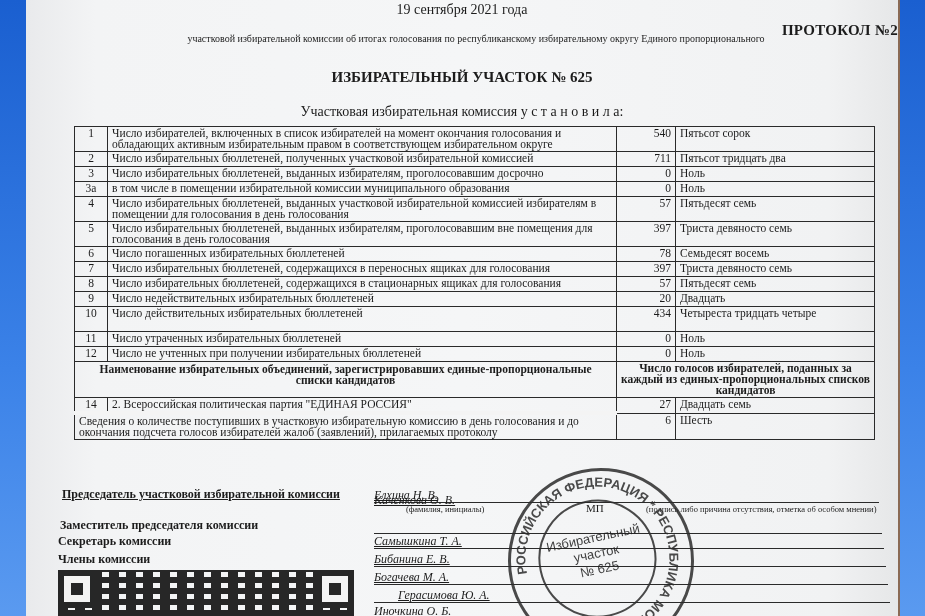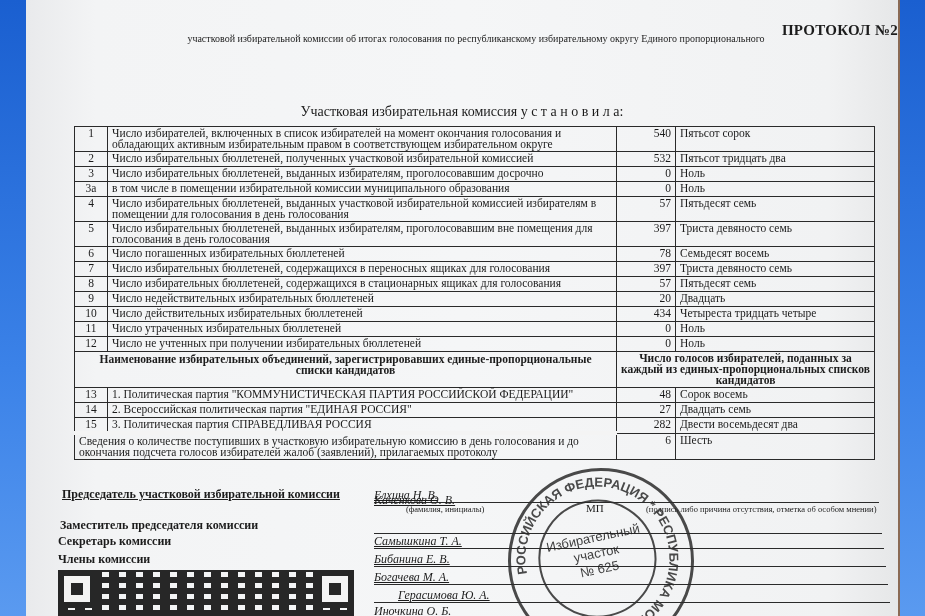--- a/index.html
+++ b/index.html
@@ -61,36 +61,38 @@
       background-blend-mode:normal;
       opacity:0.9;
     }
     .qr .finder { position:absolute; width:38px; height:38px; border:6px solid #111; background:#f4f4f4; top:0; box-sizing:border-box; }
     .qr .finder::after { content:""; position:absolute; left:7px; top:7px; width:12px; height:12px; background:#111; }
   </style>
 </head>
 <body>
 
 <div class="paper">
+  <div class="hdr date">19 сентября 2021 года</div>
   <div class="hdr title" style="top:22px;text-align:right;">ПРОТОКОЛ №2</div>
   <div class="hdr sub" style="top:31px;">участковой избирательной комиссии об итогах голосования по республиканскому избирательному округу  Единого пропорционального</div>
+  <div class="hdr station">ИЗБИРАТЕЛЬНЫЙ УЧАСТОК № 625</div>
   <div class="hdr estab">Участковая избирательная комиссия у с т а н о в и л а:</div>
 
   <table class="proto" style="left:48px; top:126px;">
     <tbody id="rows-body">
         <tr>
           <td class="num">1</td>
           <td class="txt">Число избирателей, включенных в список избирателей на момент окончания голосования и обладающих активным избирательным правом в соответствующем избирательном округе</td>
           <td class="val">540</td>
           <td class="words">Пятьсот сорок</td>
         </tr>
         <tr style="height: 15px;">
           <td class="num">2</td>
           <td class="txt">Число избирательных бюллетеней, полученных участковой избирательной комиссией</td>
-          <td class="val">532</td>
+          <td class="val">711</td>
           <td class="words">Пятьсот тридцать два</td>
         </tr>
         <tr style="height: 15px;">
           <td class="num">3</td>
           <td class="txt">Число избирательных бюллетеней, выданных избирателям, проголосовавшим досрочно</td>
           <td class="val">0</td>
           <td class="words">Ноль</td>
         </tr>
         <tr style="height: 15px;">
           <td class="num">3а</td>
@@ -127,21 +129,21 @@
           <td class="txt">Число избирательных бюллетеней, содержащихся в стационарных ящиках для голосования</td>
           <td class="val">57</td>
           <td class="words">Пятьдесят семь</td>
         </tr>
         <tr style="height: 15px;">
           <td class="num">9</td>
           <td class="txt">Число недействительных избирательных бюллетеней</td>
           <td class="val">20</td>
           <td class="words">Двадцать</td>
         </tr>
-        <tr style="height: 15px; margin-top: 37px;">
+        <tr style="height: 25px; margin-top: 37px;">
           <td class="num">10</td>
           <td class="txt">Число действительных избирательных бюллетеней</td>
           <td class="val">434</td>
           <td class="words">Четыреста тридцать четыре</td>
         </tr>
         <tr style="height: 15px; margin-left: 33px;">
           <td class="num">11</td>
           <td class="txt">Число утраченных избирательных бюллетеней</td>
           <td class="val">0</td>
           <td class="words">Ноль</td>
@@ -150,36 +152,24 @@
           <td class="num">12</td>
           <td class="txt">Число не учтенных при получении избирательных бюллетеней</td>
           <td class="val">0</td>
           <td class="words">Ноль</td>
         </tr>
         <tr class="hdr-row">
           <td colspan="2" style="padding: 2px 20px;">Наименование избирательных объединений, зарегистрировавших единые-пропорциональные списки кандидатов</td>
           <td colspan="2">Число голосов избирателей, поданных за каждый из единых-пропорциональных списков кандидатов</td>
         </tr>
         <tr style="height: 15px;">
-          <td class="num">13</td>
-          <td class="txt">1. Политическая партия "КОММУНИСТИЧЕСКАЯ ПАРТИЯ РОССИЙСКОЙ ФЕДЕРАЦИИ"</td>
-          <td class="val">48</td>
-          <td class="words">Сорок восемь</td>
-        </tr>
-        <tr style="height: 15px;">
           <td class="num">14</td>
           <td class="txt">2. Всероссийская политическая партия "ЕДИНАЯ РОССИЯ"</td>
           <td class="val">27</td>
           <td class="words">Двадцать семь</td>
-        </tr>
-        <tr style="height: 15px;">
-          <td class="num">15</td>
-          <td class="txt">3. Политическая партия СПРАВЕДЛИВАЯ РОССИЯ</td>
-          <td class="val">282</td>
-          <td class="words">Двести восемьдесят два</td>
         </tr>
         <tr>
           <td colspan="2" style="border-top: 4px solid rgb(244, 244, 244); outline: none;">Сведения о количестве поступивших в участковую избирательную комиссию в день голосования и до окончания подсчета голосов избирателей жалоб (заявлений), прилагаемых протоколу</td>
           <td class="val">6</td>
           <td class="words">Шесть</td>
         </tr>
       </tbody>
   </table>
 
   <div class="sig">

